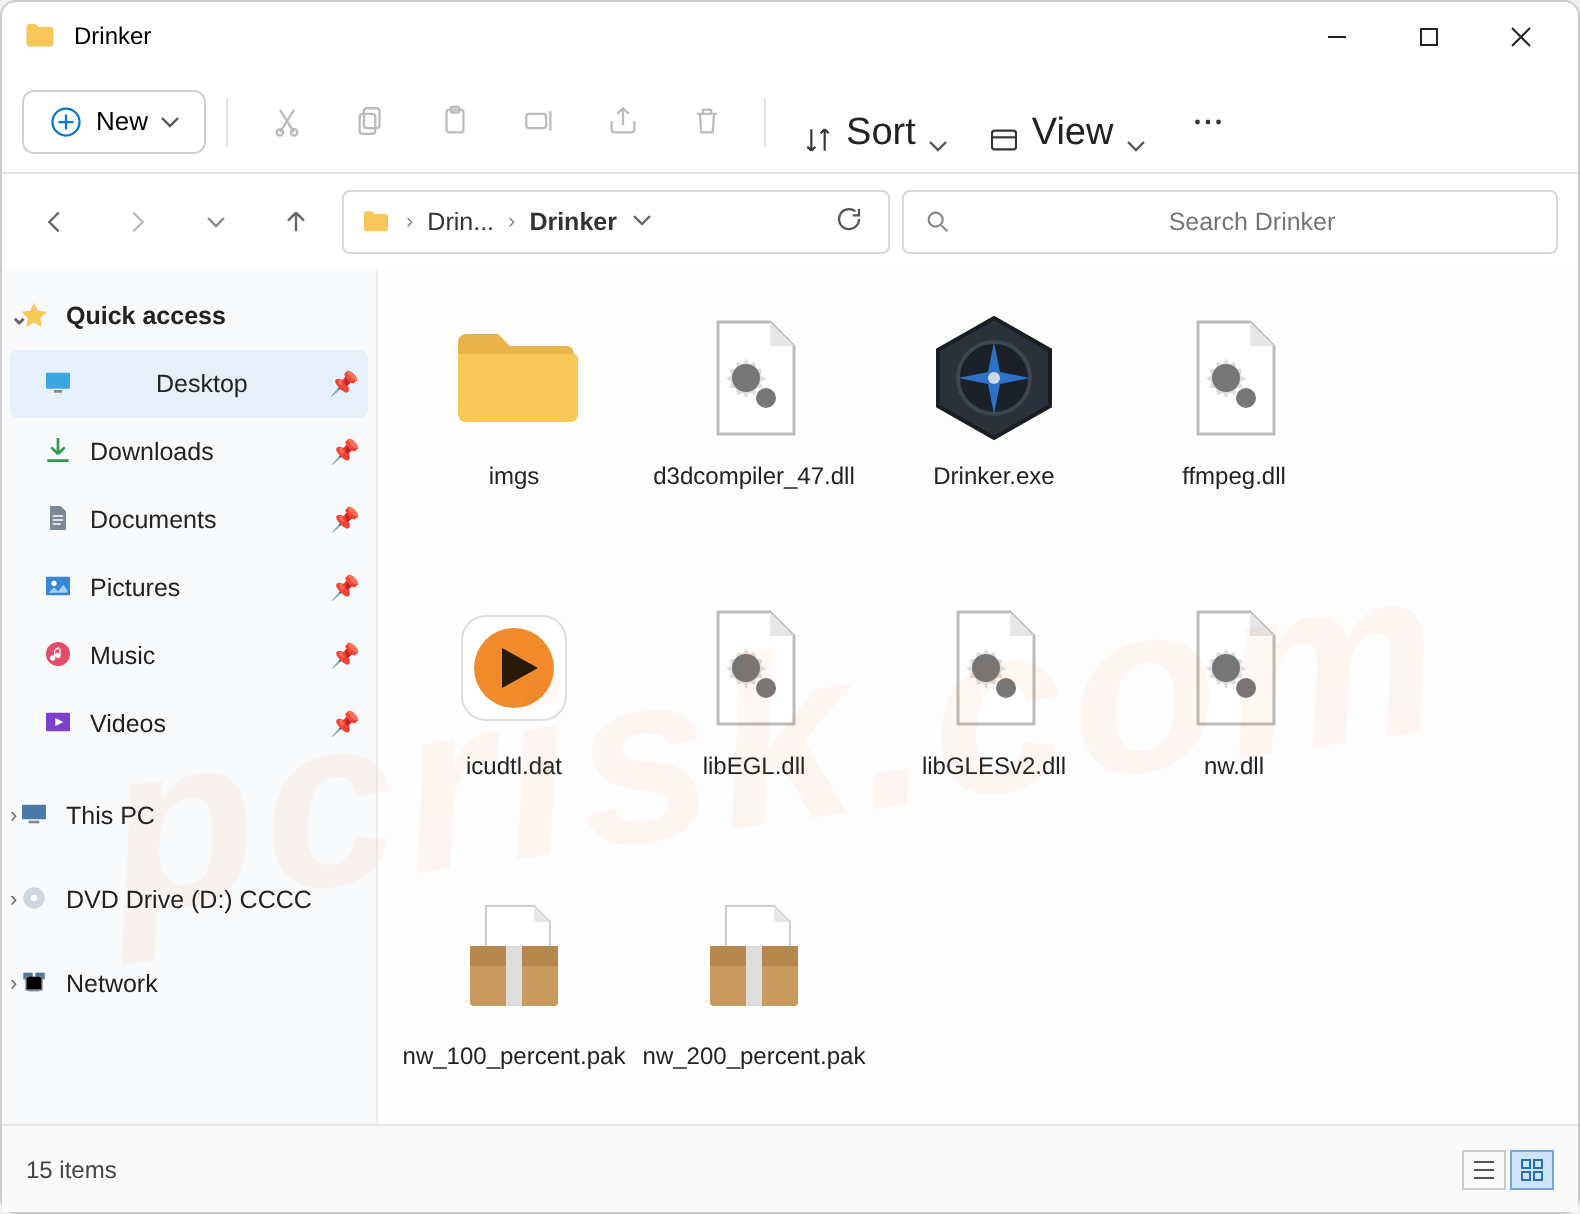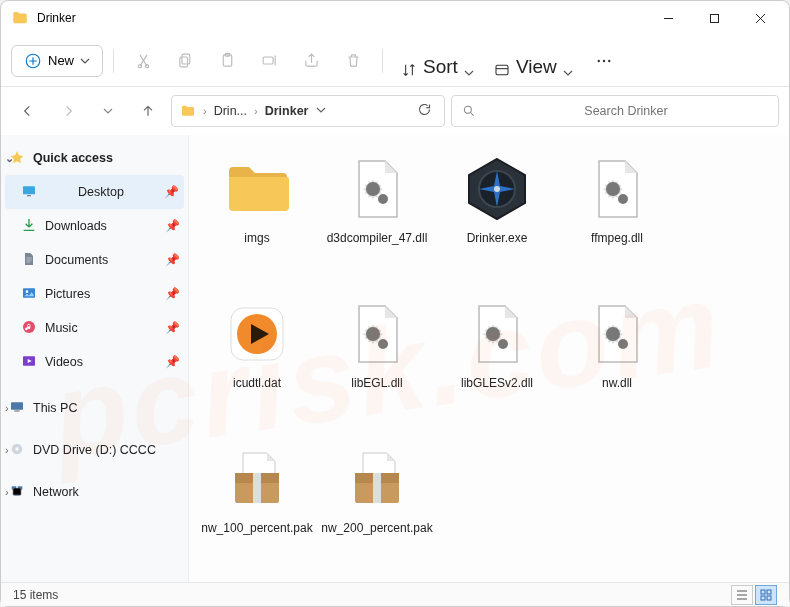--- a/index.html
+++ b/index.html
@@ -32,21 +32,21 @@
 .side-item.qa { font-weight: 600; padding-left: 8px; }
 .side-item.selected { background: #e6f0fb; border-radius: 4px; margin: 0 4px; padding-left: 16px; gap: 41px; }
 .side-item .chev-exp { position: absolute; left: 4px; font-size: 11px; color: #666; }
 .side-item .pin { margin-left: auto; font-size: 12px; color: #888; }
 .side-spacer { height: 12px; }
 .side-item svg { width: 16px; height: 16px; flex-shrink: 0; }
 .content { flex: 1; padding: 14px 8px; overflow-y: auto; display: flex; flex-wrap: wrap; align-content: flex-start; }
 .file-item { width: 120px; height: 145px; display: flex; flex-direction: column; align-items: center; justify-content: flex-start; text-align: center; font-size: 12px; color: #222; padding: 4px; }
 .file-icon { width: 72px; height: 72px; margin-bottom: 6px; display: flex; align-items: center; justify-content: center; }
 .file-label { word-break: break-word; line-height: 1.25; max-width: 112px; }
-.statusbar { height: 24px; border-top: 1px solid #e6e6e6; display: flex; align-items: center; padding: 0 12px; font-size: 12px; color: #444; background: #fafafa; }
+.statusbar { height: 44px; border-top: 1px solid #e6e6e6; display: flex; align-items: center; padding: 0 12px; font-size: 12px; color: #444; background: #fafafa; }
 .statusbar .view-toggles { margin-left: auto; display: flex; gap: 2px; }
 .view-toggle { width: 22px; height: 20px; border: 1px solid #ccc; display: flex; align-items: center; justify-content: center; }
 .view-toggle.active { background: #cde4fb; border-color: #6fa8dc; }
 
 .watermark { position: absolute; left: 50px; top: 300px; font-size: 120px; font-style: italic; color: rgba(255,100,40,0.05); transform: rotate(-8deg); pointer-events: none; font-weight: 700; letter-spacing: 4px; z-index: 0; }
 .muted { color:#bbb; }
 </style>
 </head>
 <body>
 

